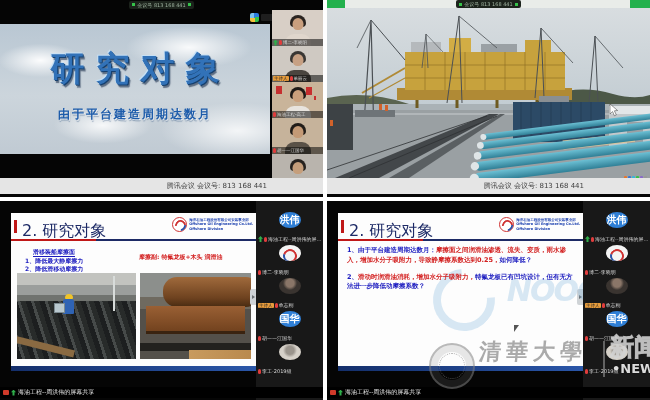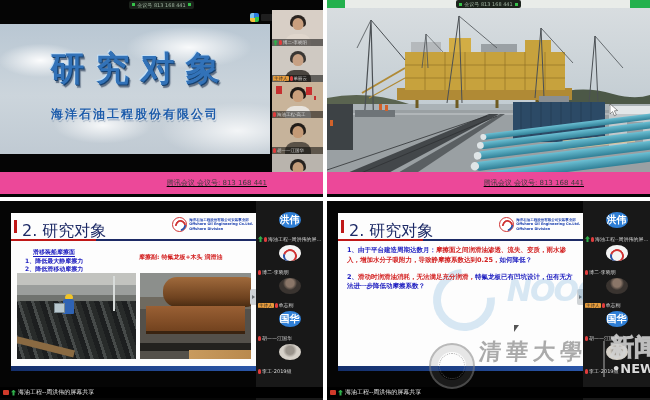--- a/index.html
+++ b/index.html
@@ -39,22 +39,22 @@
   .thumb .hair{position:absolute;left:50%;top:5px;transform:translateX(-50%);width:16px;height:12px;background:var(--hair,#2b2520);border-radius:8px 8px 4px 4px;}
   .thumb .head{position:absolute;left:50%;top:8px;transform:translateX(-50%);width:11px;height:12px;background:var(--skin,#c99f7e);border-radius:50% 50% 45% 45%;}
   .thumb .body{position:absolute;left:50%;bottom:-3px;transform:translateX(-50%);width:26px;height:15px;background:var(--shirt,#3f4a5a);border-radius:9px 9px 0 0;}
   .thumb .flags{position:absolute;left:4px;top:4px;width:6px;height:8px;background:#c62f2f;
     box-shadow:30px 1px 0 #c62f2f,36px 8px 0 -2px #c62f2f;}
   .thumb-label{position:absolute;bottom:0;left:0;right:0;height:7px;display:flex;align-items:center;gap:1px;padding:0 1px;background:rgba(10,10,10,.55);}
   .thumb-label .lbl-txt{font-size:4.5px;}
   .tc-logo{position:absolute;left:250px;top:13px;width:9px;height:9px;border-radius:2px;
     background:conic-gradient(#2c7de0 0 25%,#35c24a 0 50%,#f2c13a 0 75%,#7ac3f0 0);}
   .tc-tip{position:absolute;left:261px;top:14px;width:20px;height:7px;background:#1e1e1e;border-radius:1px;}
-  .bottombar-white{position:absolute;left:0;bottom:3px;right:0;height:22px;background:#ec4899;
-    display:flex;align-items:center;justify-content:flex-end;text-decoration:underline;}
+  .bottombar-white{position:absolute;left:0;bottom:3px;right:0;height:16px;background:#e5e5e5;
+    display:flex;align-items:center;justify-content:flex-end;}
   .bb-text{font-size:7px;color:#3c3c3c;white-space:nowrap;}
   #q1 .bb-text{margin-right:56px;}
   #q2 .bb-text{margin-right:66px;}
 
   
   .q2-topbar{position:absolute;top:0;left:0;right:0;height:8px;background:#e9ece9;display:flex;justify-content:center;align-items:center;}
   .gseg{position:absolute;top:0;height:8px;background:#23b14d;}
   .gseg.l{left:0;width:18px;} .gseg.r{right:0;width:20px;}
   .q2-scene{position:absolute;left:0;top:8px;width:323px;height:170px;}
   .q2-dots{position:absolute;right:3px;bottom:18px;display:flex;gap:1px;}
@@ -152,21 +152,21 @@
   <div class="quad" id="q1">
     <div class="topbar-black">
       <div class="pill">
         <span class="gdot"></span>
         <span class="pill-text">会议号 813 168 441</span>
         <span class="gdot"></span>
       </div>
     </div>
     <div class="q1-video">
       <div class="q1-title">研究对象</div>
-      <div class="q1-sub">海洋石油工程股份有限公司</div>
+      <div class="q1-sub">由于平台建造周期达数月</div>
     </div>
     <div class="tc-logo"></div>
     <div class="tc-tip"></div>
 
     <div class="q1-thumbs">
       <div class="thumb" style="--bg:#d8cfc6;--hair:#2a2420;--skin:#c99f7e;--shirt:#e0d6cc;">
         <span class="hair"></span>
           <span class="head"></span>
           <span class="body"></span>
         <div class="thumb-label">
@@ -421,21 +421,21 @@
           <span class="org-en">Offshore Division</span>
         </span>
       </div>
       <div class="head-rule"></div>
 
       <span class="cnooc-arc"></span>
       <span class="cnooc-txt">NOOC</span>
 
       <div class="q4-body">
         <p><span>1、由于平台建造周期达数月：</span><span class="t-red">摩擦面之间润滑油渗透、流失、变质，雨水渗入，增加水分子吸附力，导致静摩擦系数达到0.25，</span><span>如何降低？</span></p>
-        <p><span>2、</span><span class="t-red">滑动时润滑油消耗，无法满足充分润滑，</span><span>特氟龙板已有凹坑设计，但有无方法进一步降低动摩擦系数？</span></p>
+        <p><span>2、</span><span class="t-red">滑动时润滑油消耗，增加水分子吸附力，</span><span>特氟龙板已有凹坑设计，但有无方法进一步降低动摩擦系数？</span></p>
       </div>
       <span class="q4-cursor"></span>
       <div class="slide-footer"></div>
     </div>
 
     <span class="panel-handle"></span>
 
     <div class="pcol">
       <div class="prow">
         <span class="pavatar av-blue">洪伟</span>

